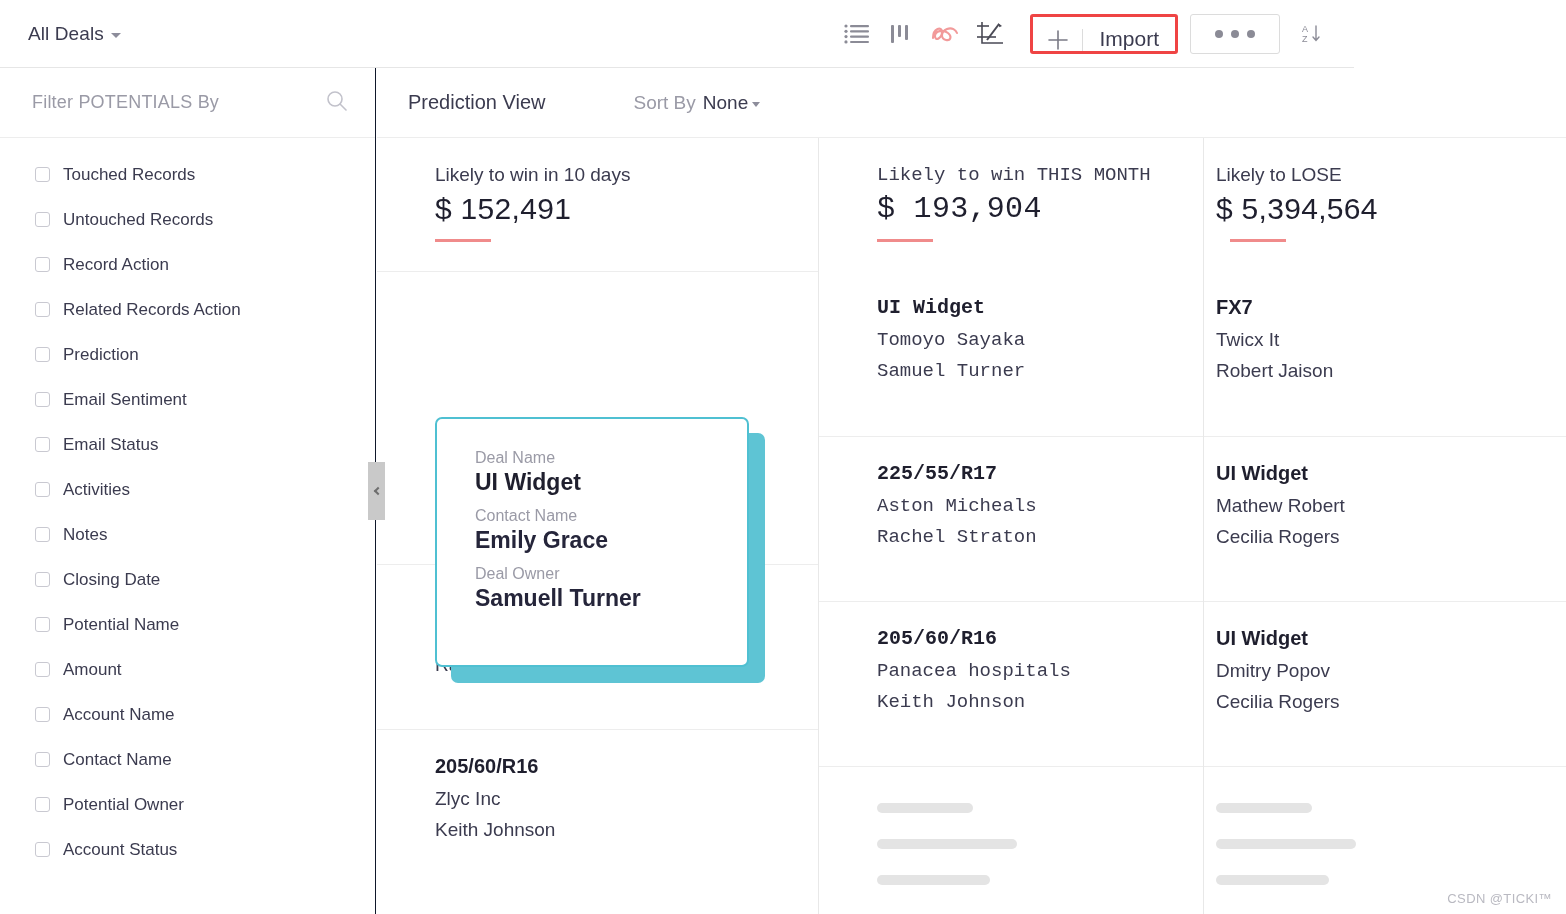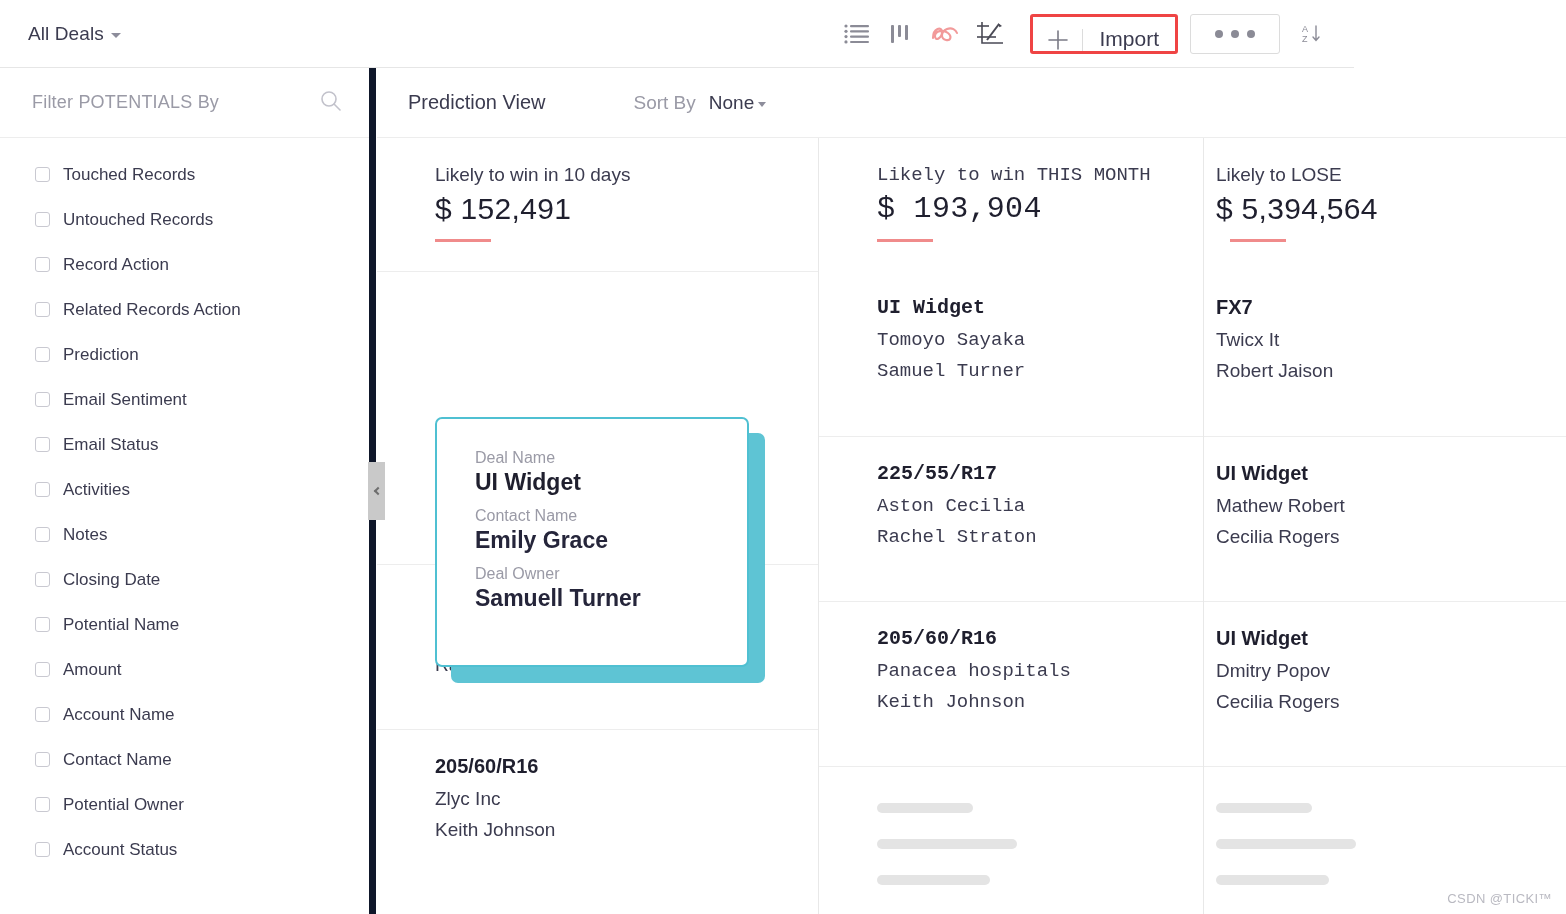--- a/index.html
+++ b/index.html
@@ -53,21 +53,21 @@
     margin-left:12px; width:90px;height:40px;
     border:1px solid #dcdcdc;border-radius:3px;background:#fff;
     display:flex;align-items:center;justify-content:center;gap:8px;cursor:pointer;
   }
   .dot { width:8px;height:8px;border-radius:50%;background:#8b8b96; }
   .ic-sort { width:42px;height:40px; margin-left:10px; }
 
   
   .sidebar {
     position:absolute; top:68px; left:0; width:376px; height:846px;
-    border-right:7px solid #0f172a; background:#fff;
+    border-right:1px solid #0f172a; background:#fff;
   }
   .filter-head {
     height:70px; display:flex; align-items:center;
     padding: 0 26px 0 32px;
     border-bottom:1px solid #ededed;
   }
   .filter-label { font-size:18px; color:#9a9aa6; letter-spacing:.2px; }
   .filter-search { margin-left:auto; }
   .filter-list { padding-top:14px; }
   .filter-item {
@@ -93,21 +93,21 @@
 
   
   .main { position:absolute; top:68px; left:377px; width:1189px; height:846px; }
   .main-head {
     height:70px; display:flex; align-items:center;
     border-bottom:1px solid #ededed; padding-left:31px;
   }
   .main-head-title { font-size:20px; color:#3b3b4f; }
   .sortby { margin-left:88px; display:flex;align-items:center;gap:0; cursor:pointer; }
   .sortby-label { font-size:19px; color:#9a9aa6; }
-  .sortby-value { font-size:19px; color:#3b3b4f; margin-left:13px; }
+  .sortby-value { font-size:19px; color:#3b3b4f; margin-left:7px; }
   .sortby-caret {
     width:0;height:0;border-left:4px solid transparent;border-right:4px solid transparent;
     border-top:5px solid #8d8d9b; margin-left:4px; margin-top:4px;
   }
 
   .board { position:relative; height:776px; display:flex; }
   .column { position:relative; flex:none; border-right:1px solid #e8e8e8; height:776px; }
   .column:last-child { border-right:none; }
   .col-1 { width:442px; }
   .col-2 { width:385px;font-family:Liberation Mono, monospace; }
@@ -378,21 +378,21 @@
         </div>
 
         <div class="card-row no-border">
           <div class="card-title">UI Widget</div>
           <div class="card-line">Tomoyo Sayaka</div>
           <div class="card-line">Samuel Turner</div>
         </div>
 
         <div class="card-row">
           <div class="card-title">225/55/R17</div>
-          <div class="card-line">Aston Cecilia</div>
+          <div class="card-line">Aston Micheals</div>
           <div class="card-line">Rachel Straton</div>
         </div>
 
         <div class="card-row">
           <div class="card-title">205/60/R16</div>
           <div class="card-line">Panacea hospitals</div>
           <div class="card-line">Keith Johnson</div>
         </div>
 
         <div class="card-row skeleton">

